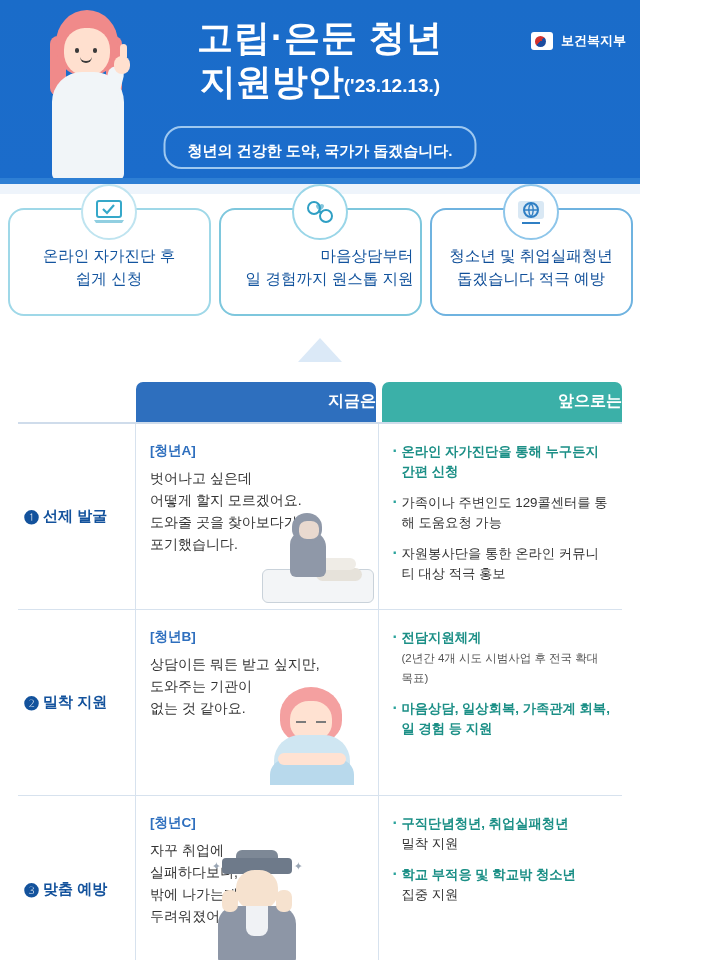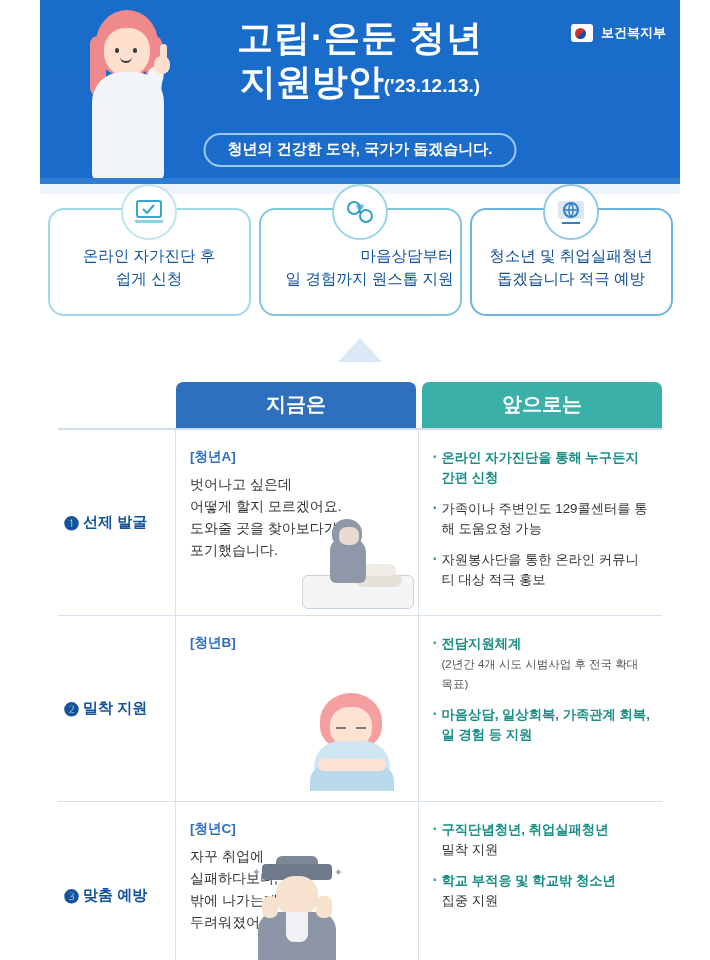--- a/index.html
+++ b/index.html
@@ -3,21 +3,21 @@
 <meta charset="utf-8">
 <style>
   * { box-sizing: border-box; margin: 0; padding: 0; }
   html, body {
     width: 710px;
     height: 960px;
     font-family: "Liberation Sans", sans-serif;
     background: #ffffff;
     overflow: hidden;
   }
-  .page { position: relative; width: 640px; height: 960px; background: #fff; margin-left: 40px; }
+  .page { position: relative; width: 640px; height: 960px; background: #fff; }
 
   
   .header {
     position: relative;
     height: 178px;
     background: #1f6fd0;
     background: linear-gradient(180deg,#1a6cc9 0%, #1b6ccb 100%);
     overflow: hidden;
   }
   .header-title {
@@ -39,33 +39,33 @@
   }
   .header-title .line2 .date {
     font-size: 19px;
     font-weight: bold;
     vertical-align: 2px;
   }
   .header-sub {
     position: absolute;
     left: 50%;
     transform: translateX(-50%);
-    top: 133px;
+    top: 126px;
     border: 2px solid #9ec8f0;
     border-radius: 18px;
-    padding: 5px 22px 6px;
+    padding: 14px 22px 6px;
     color: #ffffff;
     font-size: 15px;
     font-weight: bold;
     white-space: nowrap;
   }
   
   .ministry {
     position: absolute;
-    right: 14px; top: 20px;
+    right: 14px; top: 28px;
     display: flex; align-items: center; gap: 6px;
   }
   .ministry .mark {
     width: 26px; height: 26px; position: relative;
   }
   .ministry .mark .tg {
     position: absolute; left: 2px; top: 4px;
     width: 22px; height: 18px; border-radius: 3px;
     background: #fff;
   }
@@ -171,25 +171,25 @@
   }
 
   
   .table {
     margin: 18px 18px 0 18px;
     position: relative;
   }
   .t-head { display: flex; margin-left: 118px; gap: 6px; }
   .t-head .th {
     flex: 1;
-    text-align: center;
+    text-align: right;
     color: #fff;
-    font-size: 20px;
+    font-size: 16px;
     font-weight: bold;
-    padding: 9px 8px 10px;
+    padding: 9px 0 10px;
     border-radius: 7px 7px 0 0;
   }
   .t-head .th.now { background: #2e6fbe; }
   .t-head .th.future { background: #3bb0a8; }
 
   .t-body { border-top: 2px solid #cfdceb; }
   .t-row { display: flex; border-bottom: 1px solid #d7e2ee; min-height: 186px; }
   .t-row:last-child { border-bottom: none; }
   .c-stage {
     width: 118px;
@@ -447,20 +447,25 @@
         </div>
       </div>
 
       <div class="t-row">
         <div class="c-stage">
           <span class="num">❷</span>
           <span>밀착 지원</span>
         </div>
         <div class="c-now">
           <div class="who">[청년B]</div>
+          <div class="quote">
+            <div>상담이든 뭐든 받고 싶지만,</div>
+            <div>도와주는 기관이</div>
+            <div>없는 것 같아요.</div>
+          </div>
           <div class="ill ill-b">
             <div class="hair-b"></div>
             <div class="head-b"></div>
             <div class="eyeb l"></div>
               <div class="eyeb r"></div>
             <div class="body-b"></div>
             <div class="knee"></div>
             <div class="arm-b"></div>
           </div>
         </div>

